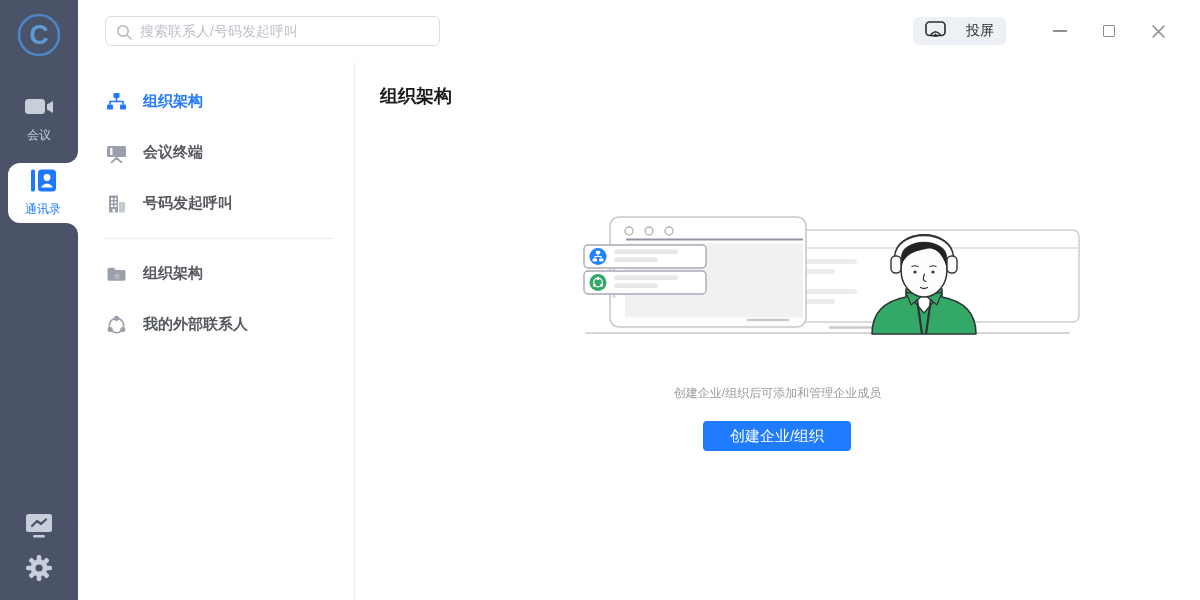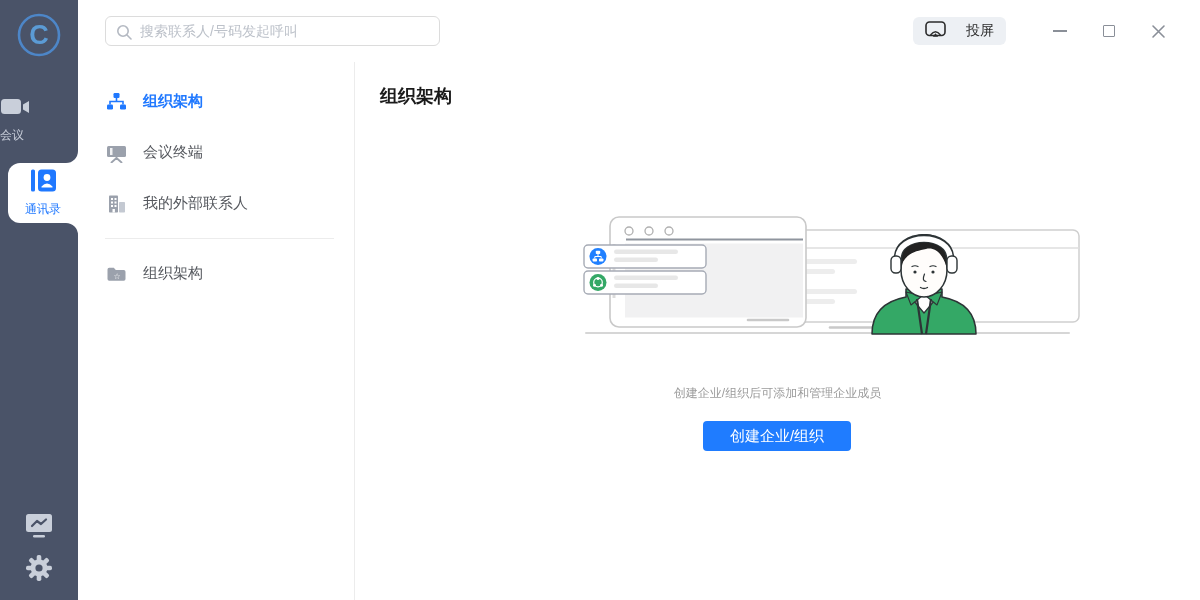--- a/index.html
+++ b/index.html
@@ -2,21 +2,21 @@
 <html><head>
 <meta charset="utf-8">
 <style>
   * { margin:0; padding:0; box-sizing:border-box; }
   html,body { width:1200px; height:600px; font-family:"Liberation Sans","DejaVu Sans",sans-serif; }
   .app { position:relative; width:1200px; height:600px; background:#fff; overflow:hidden; outline:1px solid #cfd2d6; }
 
   
   .rail { position:absolute; left:0; top:0; width:78px; height:600px; background:#4a5368; }
   .logo { position:absolute; left:14px; top:10px; width:50px; height:50px; display:flex; align-items:center; justify-content:center; }
-  .rail-item { position:absolute; left:0; width:78px; display:flex; flex-direction:column; align-items:flex-start; gap:5px; cursor:pointer; }
+  .rail-item { position:absolute; left:0; width:78px; display:flex; flex-direction:column; align-items:center; gap:5px; cursor:pointer; }
   .rail-item .lbl { font-size:12px; color:#c7cdd9; }
   .rail-tab { position:absolute; left:8px; top:163px; width:70px; height:60px; background:#fff; border-radius:12px 0 0 12px; display:flex; flex-direction:column; align-items:center; justify-content:center; gap:4px; cursor:pointer; }
   .rail-tab .lbl { font-size:12px; color:#1f78ff; }
   .fillet { position:absolute; right:0; width:12px; height:12px; }
   .fillet.top { top:-12px; } .fillet.bottom { bottom:-12px; }
   .fillet::before { content:''; position:absolute; inset:0; background:#fff; }
   .fillet.top::after { content:''; position:absolute; inset:0; background:#4a5368; border-bottom-right-radius:12px; }
   .fillet.bottom::after { content:''; position:absolute; inset:0; background:#4a5368; border-top-right-radius:12px; }
   .rail-bottom { position:absolute; left:0; width:78px; display:flex; justify-content:center; cursor:pointer; }
 
@@ -27,21 +27,21 @@
   .search input { position:absolute; left:34px; top:0; width:294px; height:28px; border:none; outline:none; font-size:14px; color:#333; background:transparent; font-family:inherit; }
   .search input::placeholder { color:#bcc1c9; }
   .cast-btn { position:absolute; right:194px; top:17px; height:28px; padding:0 12px; background:#edf0f4; border-radius:6px; display:flex; align-items:center; gap:20px; font-size:14px; color:#2b2b2b; cursor:pointer; }
   .win-controls { position:absolute; right:34px; top:0; height:62px; display:flex; align-items:center; gap:33px; }
   .wc { width:16px; height:16px; display:flex; align-items:center; justify-content:center; cursor:pointer; }
   .wc-min { width:14px; height:2px; background:#8a8f98; }
   .wc-max { width:12px; height:12px; border:1.5px solid #8a8f98; border-radius:1px; }
 
   
   .nav { position:absolute; left:78px; top:62px; width:277px; bottom:0; background:#fff; border-right:1px solid #ececec; padding-top:14px; }
-  .nav-item { height:51px; display:flex; align-items:center; padding-left:27px; gap:16px; font-size:15px; color:#55585e; cursor:pointer; }
+  .nav-item { height:51px; display:flex; align-items:center; padding-left:27px; gap:16px; font-size:15px; color:#55585e; cursor:pointer;font-weight:bold; }
   .nav-item .nico { width:22px; display:flex; justify-content:center; }
   .nav-item.sel { color:#1f78ff; font-weight:bold; }
   .nav-divider { height:1px; background:#ececec; margin:9px 20px 9px 27px; }
 
   
   .main { position:absolute; left:355px; top:62px; right:0; bottom:0; background:#fff; }
   .page-title { position:absolute; left:25px; top:22px; font-size:18px; font-weight:bold; color:#1a1a1a; }
   .illus { position:absolute; left:217px; top:138px; }
   .empty-hint { position:absolute; left:0; width:845px; top:323px; text-align:center; font-size:12px; color:#9b9b9b; }
   .create-btn { position:absolute; left:348px; top:359px; width:148px; height:30px; background:#1f7cff; border:none; border-radius:4px; color:#fff; font-size:15px; font-family:inherit; cursor:pointer; }
@@ -181,35 +181,46 @@
               <rect x="5" y="4" width="2" height="2"></rect>
               <rect x="8.5" y="4" width="2" height="2"></rect>
               <rect x="5" y="7.5" width="2" height="2"></rect>
               <rect x="8.5" y="7.5" width="2" height="2"></rect>
               <rect x="5" y="11" width="2" height="2"></rect>
               <rect x="8.5" y="11" width="2" height="2"></rect>
             </g>
           <rect x="6.5" y="15" width="2.4" height="3.5" fill="#fff"></rect>
         </svg>
       </span>
-      <span>我的外部联系人</span>
+      <span>号码发起呼叫</span>
     </div>
 
     <div class="nav-divider"></div>
 
     <div class="nav-item">
       <span class="nico">
         <svg width="21" height="18" viewBox="0 0 21 18">
           <path d="M1.5,4.5 Q1.5,2.8 3.2,2.8 L7.8,2.8 L9.8,5 L17.8,5 Q19.5,5 19.5,6.7 L19.5,14 Q19.5,15.7 17.8,15.7 L3.2,15.7 Q1.5,15.7 1.5,14 Z" fill="#9ba1ac"></path>
           <text x="7.5" y="13.5" font-size="8" fill="#fff" font-family="DejaVu Sans,sans-serif">☆</text>
         </svg>
       </span>
       <span>组织架构</span>
     </div>
 
+    <div class="nav-item">
+      <span class="nico">
+        <svg width="21" height="20" viewBox="0 0 21 20">
+          <circle cx="10.5" cy="10.5" r="7.2" fill="none" stroke="#9ba1ac" stroke-width="1.6"></circle>
+          <circle cx="10.5" cy="3.3" r="2.6" fill="#9ba1ac"></circle>
+          <circle cx="4.2" cy="14.5" r="2.6" fill="#9ba1ac"></circle>
+          <circle cx="16.8" cy="14.5" r="2.6" fill="#9ba1ac"></circle>
+        </svg>
+      </span>
+      <span>我的外部联系人</span>
+    </div>
   </div>
 
   <div class="main">
     <div class="page-title">组织架构</div>
 
     <svg class="illus" width="512" height="140" viewBox="0 0 512 140">
 
       <path d="M14,133 H497" stroke="#d6d6d6" stroke-width="2" stroke-linecap="round"></path>
 
       <rect x="133" y="30" width="374" height="92" rx="6" fill="#fff" stroke="#cfcfcf" stroke-width="1.5"></rect>

